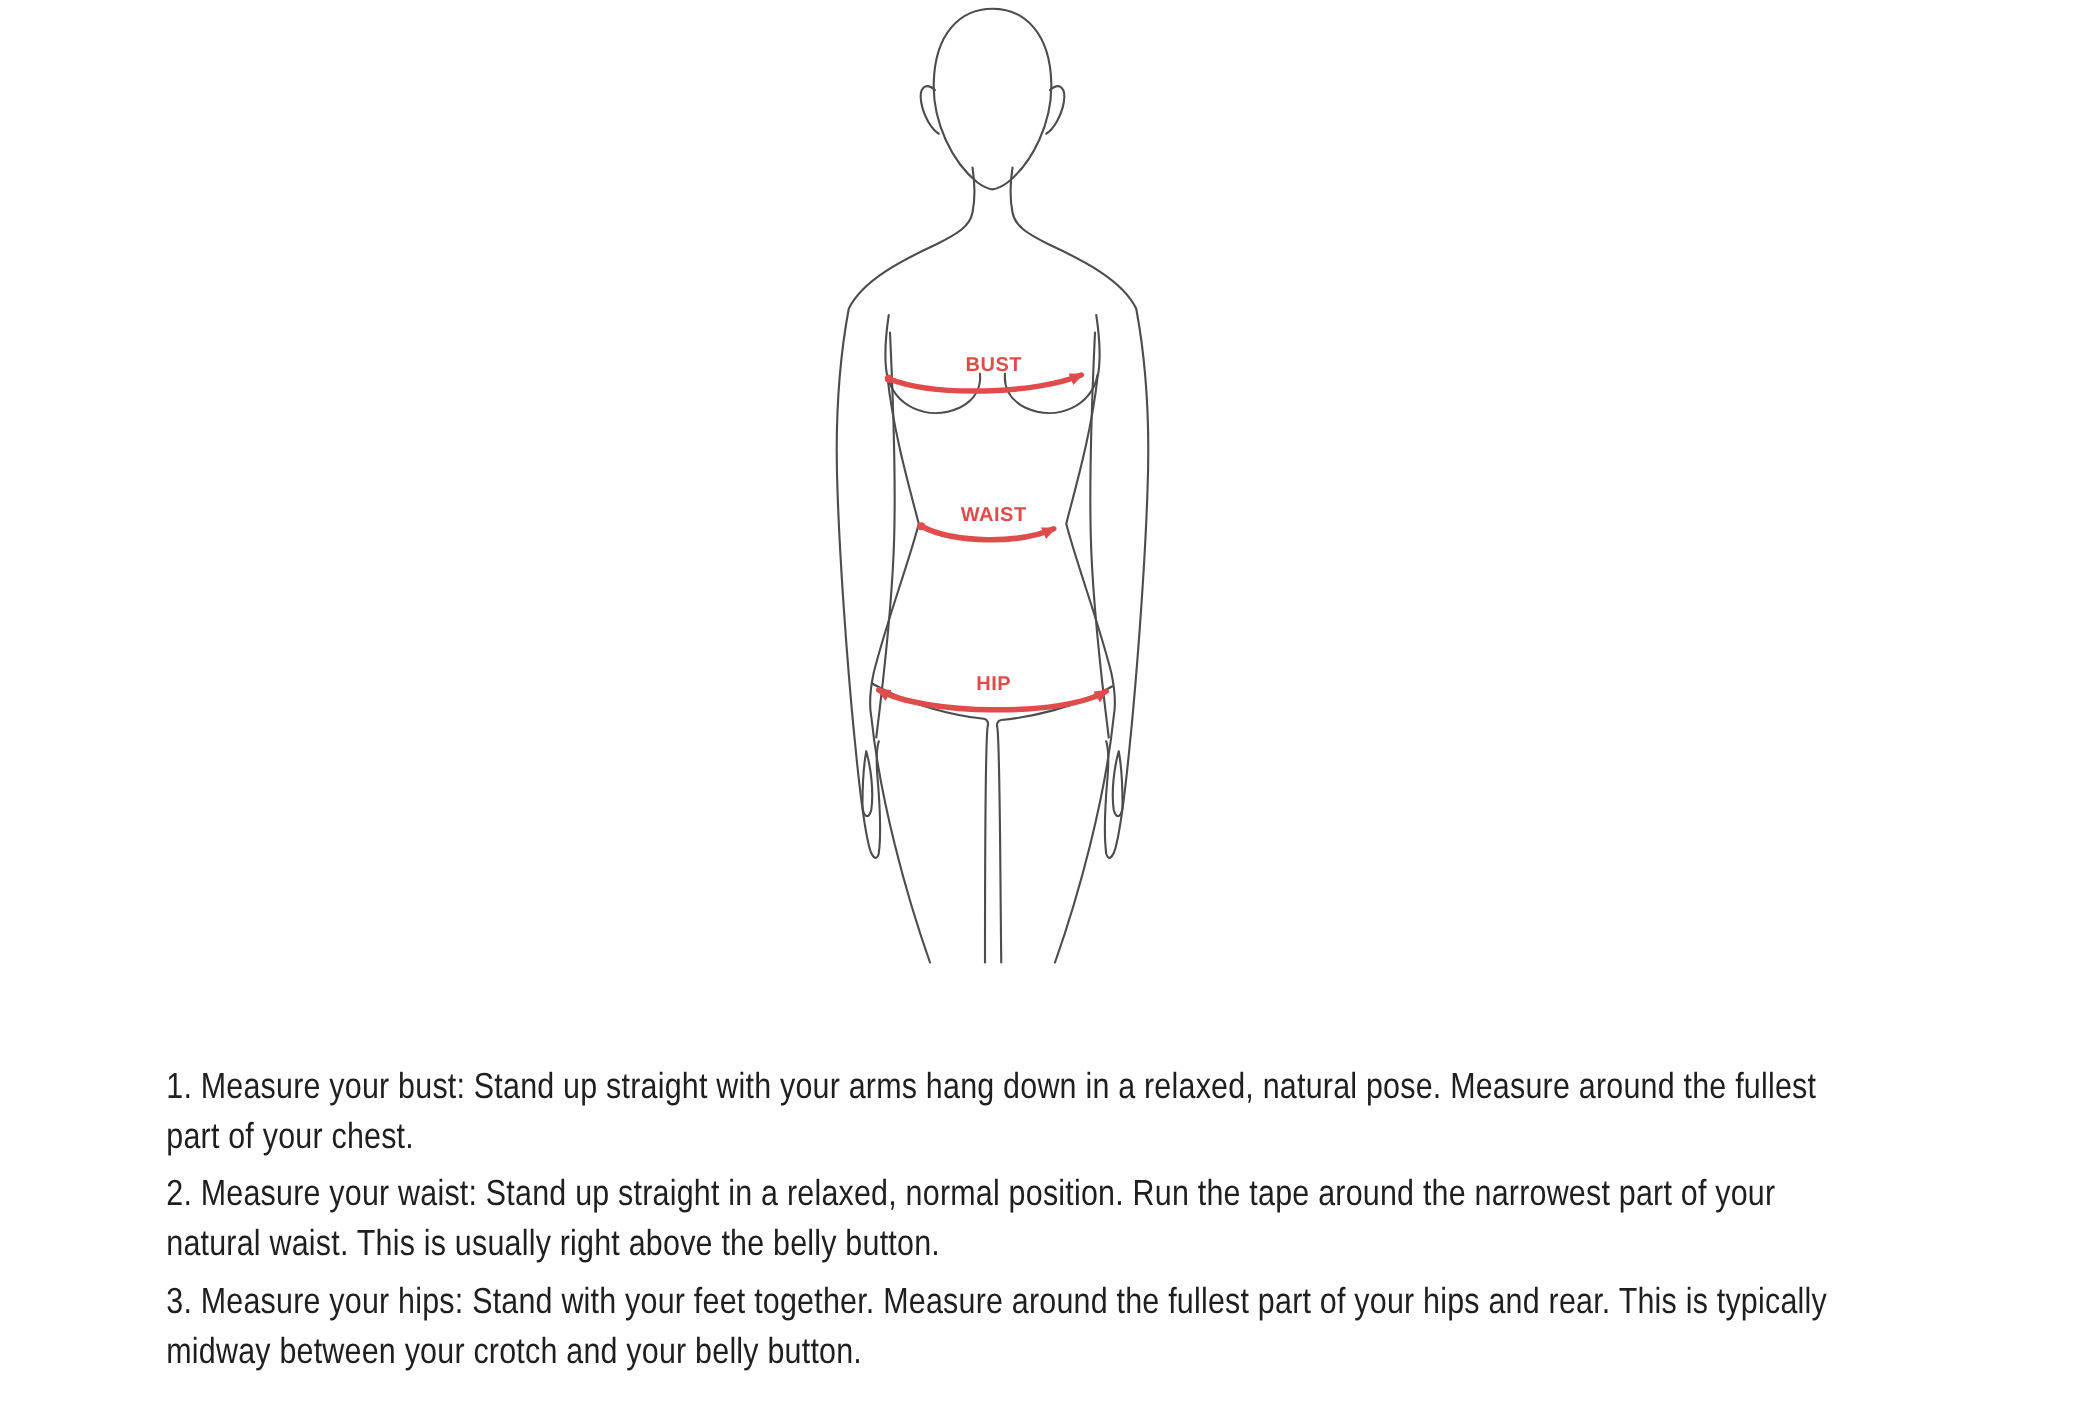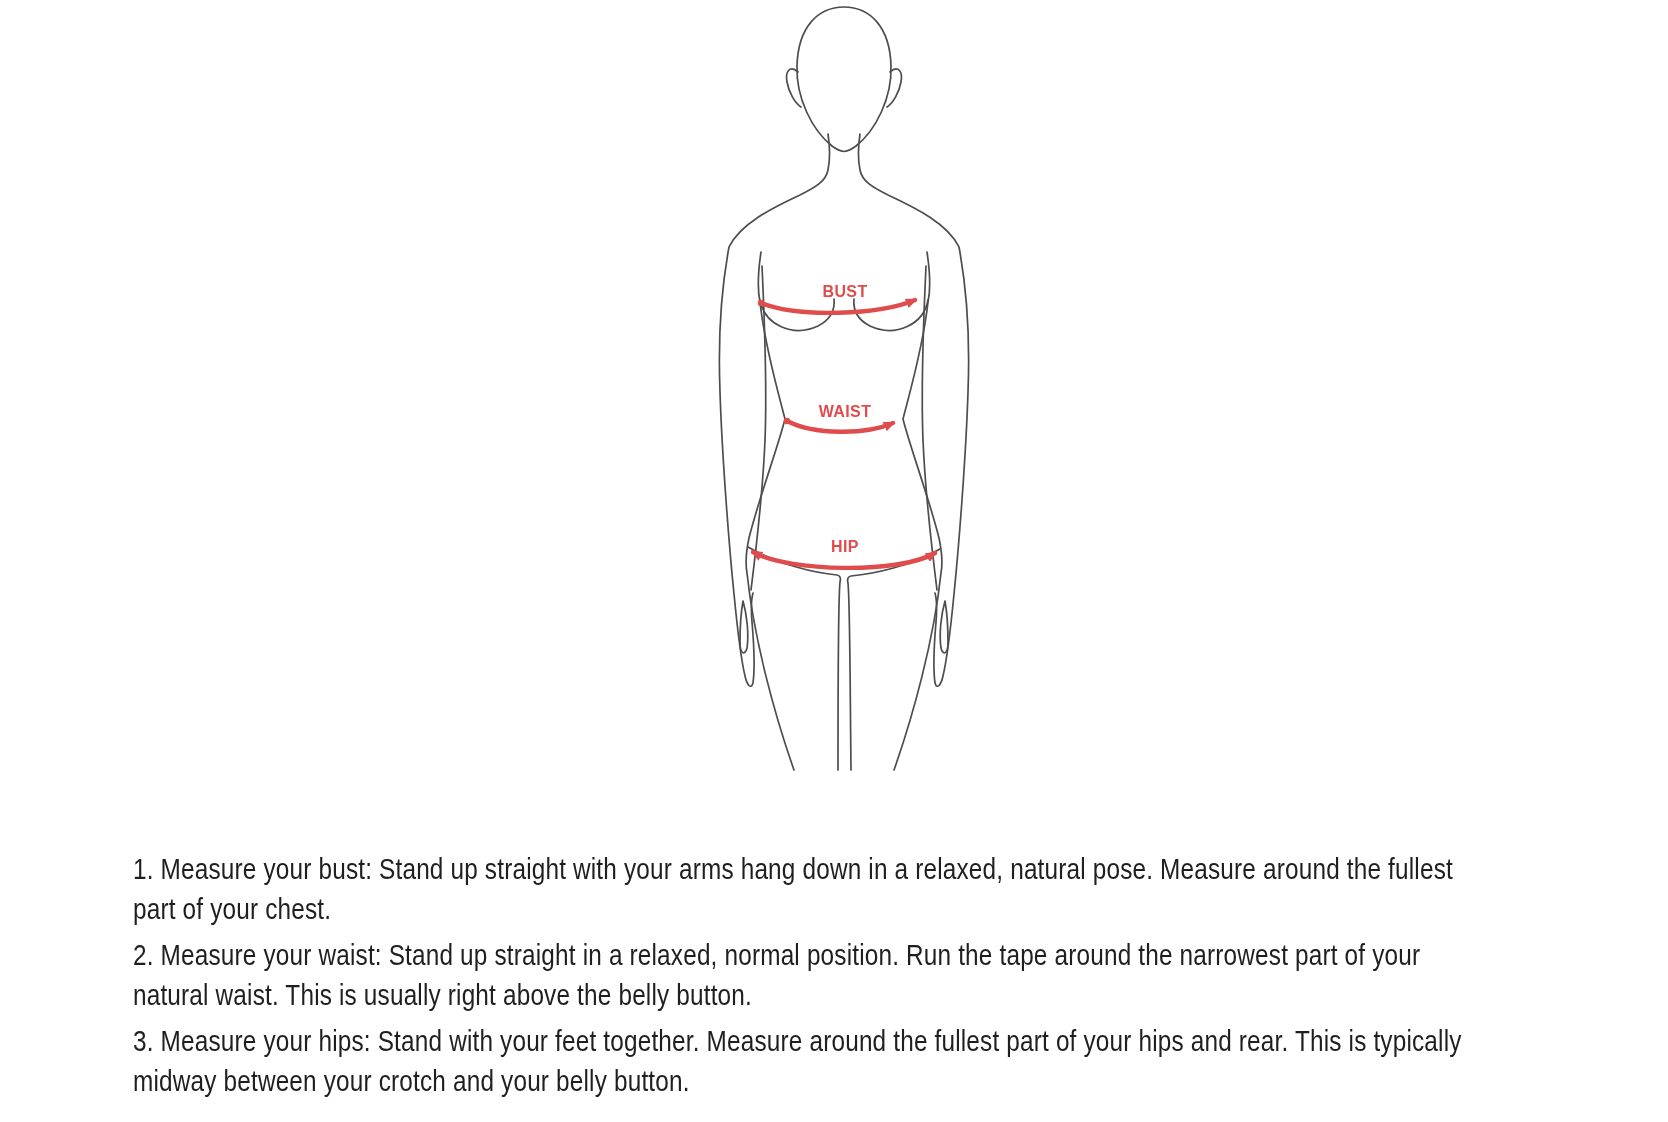--- a/index.html
+++ b/index.html
@@ -12,21 +12,21 @@
   html,body{margin:0;padding:0;}
   body{
     width:1668px;height:1122px;
     background:var(--bg);
     position:relative;
     overflow:hidden;
     font-family:"Liberation Sans",sans-serif;
   }
   .figure-wrap{
     position:absolute;
-    left:704px;top:0;
+    left:654px;top:0;
     width:280px;height:780px;
   }
   .figure-wrap svg{display:block;width:100%;height:100%;}
   .body-line{
     fill:none;
     stroke:var(--outline);
     stroke-width:1.7;
     stroke-linecap:round;
     stroke-linejoin:round;
   }

